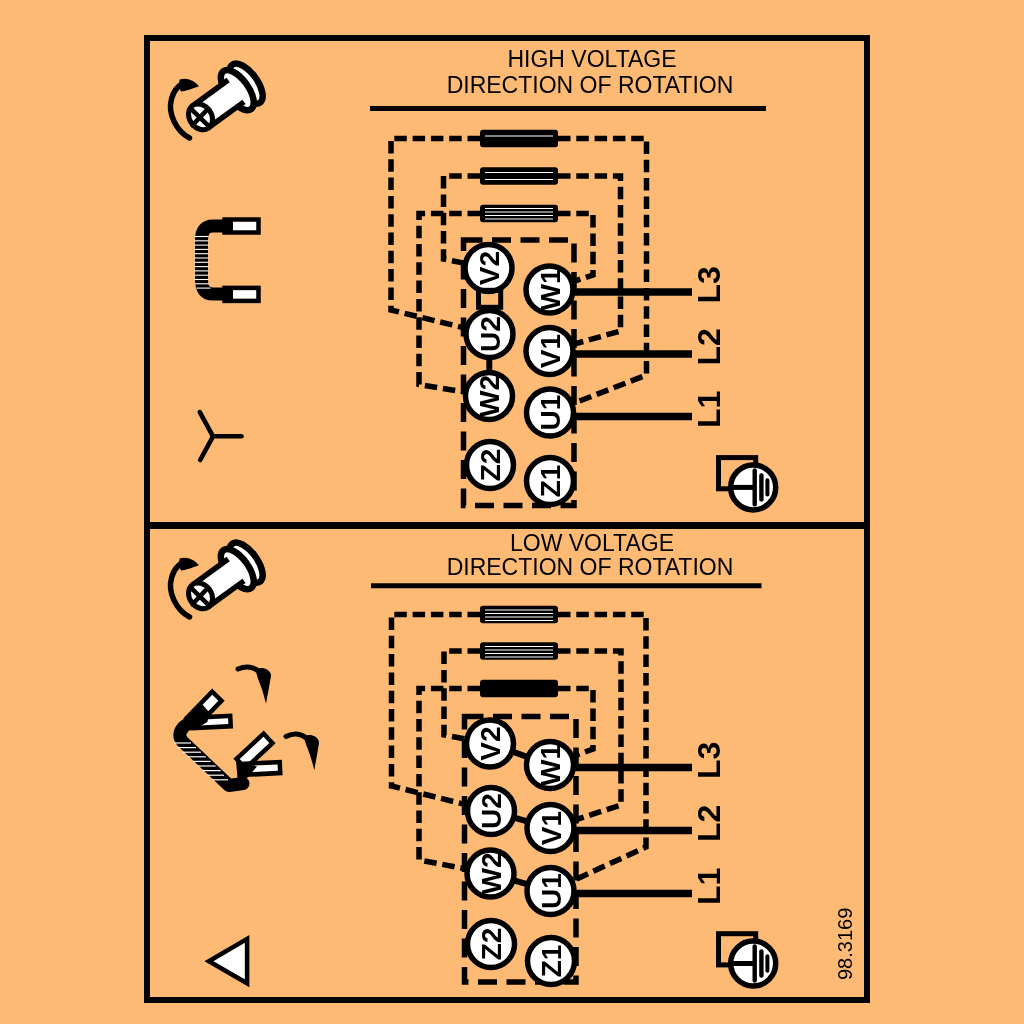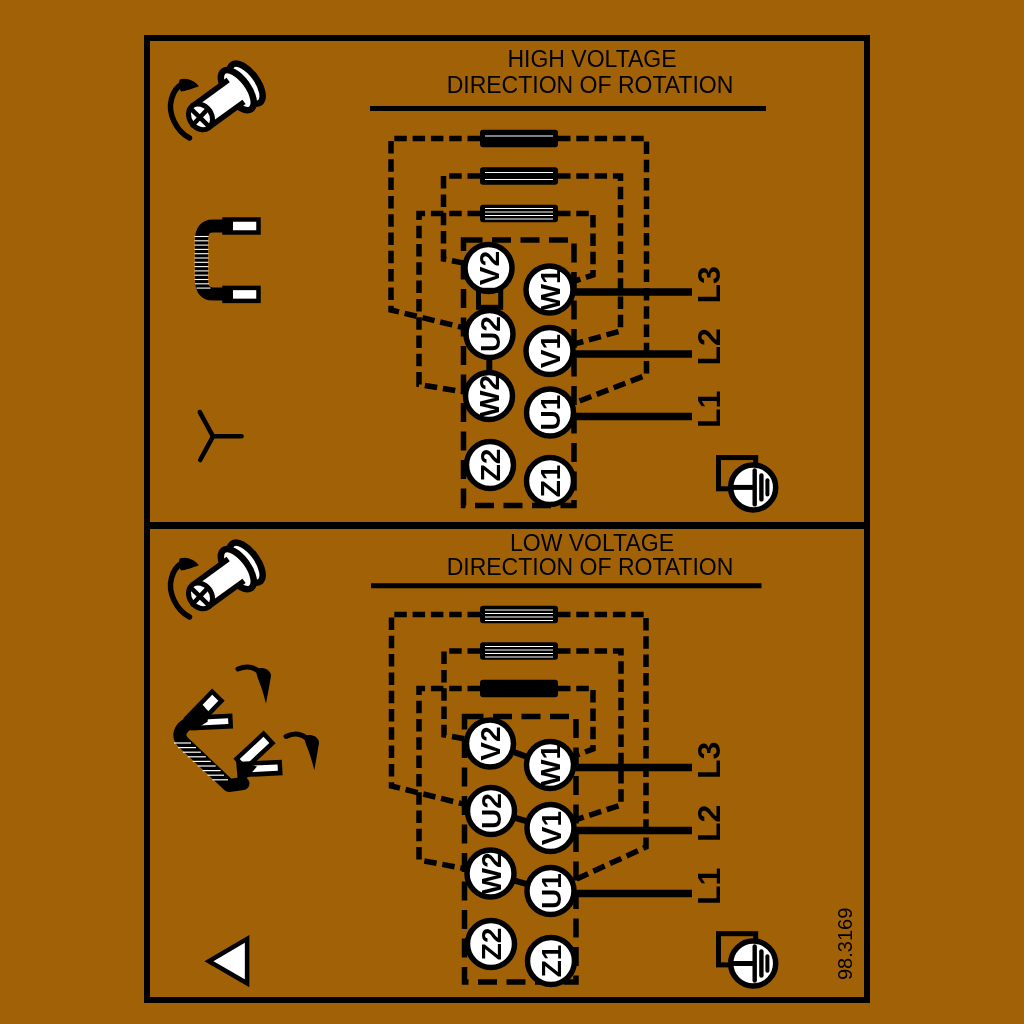--- a/index.html
+++ b/index.html
@@ -1,19 +1,19 @@
 <!DOCTYPE html>
 <html><head>
 <meta charset="utf-8">
 <style>
   html, body { margin: 0; padding: 0; background: #ffffff; }
   .page {
     position: relative;
     width: 1024px; height: 1024px;
-    background: #a16207;
+    background: #fdba74;
     font-family: "Liberation Sans", sans-serif;
     text-decoration: underline;
   }
   svg text {
     font-family: "Liberation Sans", sans-serif;
     fill: #000000;
   }
   .title-text { font-size: 23px; font-weight: normal; }
   .terminal-label { font-size: 28px; font-weight: bold; }
   .line-label { font-size: 32px; font-weight: bold; }

